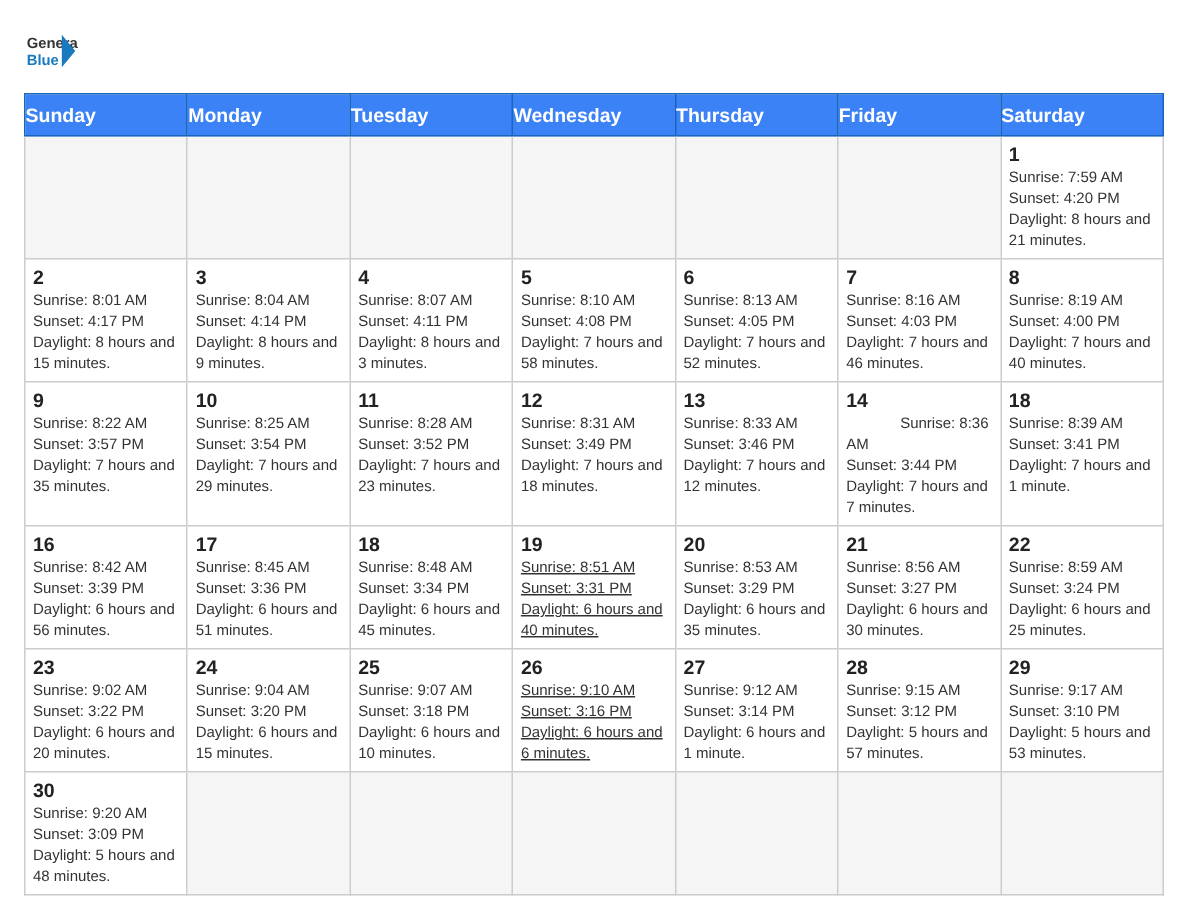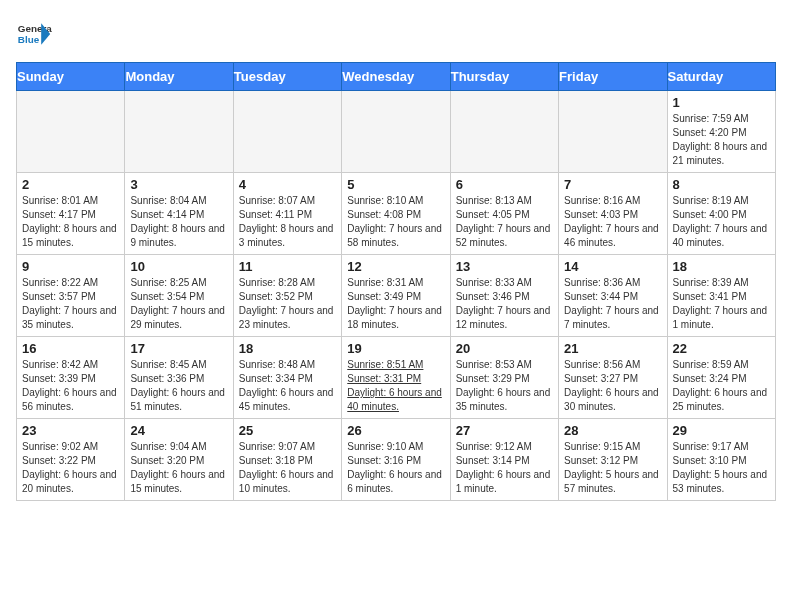--- a/index.html
+++ b/index.html
@@ -153,21 +153,21 @@
 Daylight: 7 hours and 29 minutes.</span></td>
         <td><span class="day-number">11</span><span class="day-info" style="white-space: pre-line;">Sunrise: 8:28 AM
 Sunset: 3:52 PM
 Daylight: 7 hours and 23 minutes.</span></td>
         <td><span class="day-number">12</span><span class="day-info" style="white-space: pre-line;">Sunrise: 8:31 AM
 Sunset: 3:49 PM
 Daylight: 7 hours and 18 minutes.</span></td>
         <td><span class="day-number">13</span><span class="day-info" style="white-space: pre-line;">Sunrise: 8:33 AM
 Sunset: 3:46 PM
 Daylight: 7 hours and 12 minutes.</span></td>
-        <td><span class="day-number">14</span><span class="day-info" style="white-space: pre-line;">Sunrise: 8:36 AM
+        <td><span class="day-number">14</span><span class="day-info" style="white-space: pre-line; margin-left: 36px;">Sunrise: 8:36 AM
 Sunset: 3:44 PM
 Daylight: 7 hours and 7 minutes.</span></td>
         <td><span class="day-number">18</span><span class="day-info" style="white-space: pre-line;">Sunrise: 8:39 AM
 Sunset: 3:41 PM
 Daylight: 7 hours and 1 minute.</span></td>
       </tr>
       <tr class="week-row">
         <td><span class="day-number">16</span><span class="day-info" style="white-space: pre-line;">Sunrise: 8:42 AM
 Sunset: 3:39 PM
 Daylight: 6 hours and 56 minutes.</span></td>
@@ -193,27 +193,38 @@
       <tr class="week-row">
         <td><span class="day-number">23</span><span class="day-info" style="white-space: pre-line; text-align: right;">Sunrise: 9:02 AM
 Sunset: 3:22 PM
 Daylight: 6 hours and 20 minutes.</span></td>
         <td><span class="day-number">24</span><span class="day-info" style="white-space: pre-line;">Sunrise: 9:04 AM
 Sunset: 3:20 PM
 Daylight: 6 hours and 15 minutes.</span></td>
         <td><span class="day-number">25</span><span class="day-info" style="white-space: pre-line;">Sunrise: 9:07 AM
 Sunset: 3:18 PM
 Daylight: 6 hours and 10 minutes.</span></td>
-        <td><span class="day-number">26</span><span class="day-info" style="white-space: pre-line;">Sunrise: 9:10 AM
+        <td><span class="day-number">26</span><span class="day-info" style="white-space: pre-line; text-decoration: underline;">Sunrise: 9:10 AM
 Sunset: 3:16 PM
 Daylight: 6 hours and 6 minutes.</span></td>
         <td><span class="day-number">27</span><span class="day-info" style="white-space: pre-line;">Sunrise: 9:12 AM
 Sunset: 3:14 PM
 Daylight: 6 hours and 1 minute.</span></td>
         <td><span class="day-number">28</span><span class="day-info" style="white-space: pre-line;">Sunrise: 9:15 AM
 Sunset: 3:12 PM
 Daylight: 5 hours and 57 minutes.</span></td>
         <td><span class="day-number">29</span><span class="day-info" style="white-space: pre-line;">Sunrise: 9:17 AM
 Sunset: 3:10 PM
 Daylight: 5 hours and 53 minutes.</span></td>
       </tr>
+      <tr class="week-row">
+        <td><span class="day-number">30</span><span class="day-info" style="white-space: pre-line;">Sunrise: 9:20 AM
+Sunset: 3:09 PM
+Daylight: 5 hours and 48 minutes.</span></td>
+        <td class="empty"></td>
+        <td class="empty"></td>
+        <td class="empty"></td>
+        <td class="empty"></td>
+        <td class="empty"></td>
+        <td class="empty"></td>
+      </tr>
     </tbody>
 </table>
 
 </body></html>

